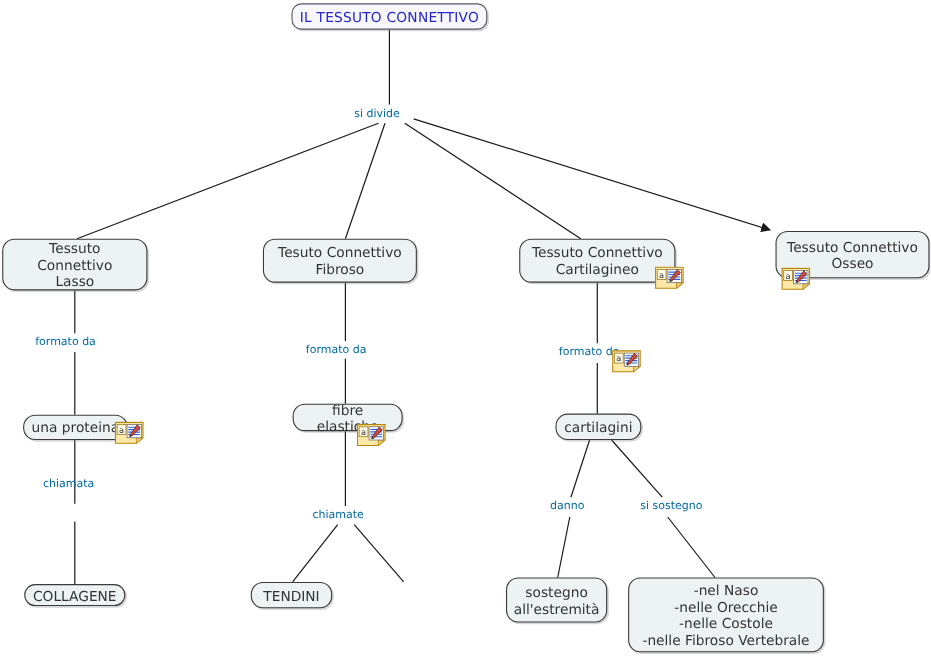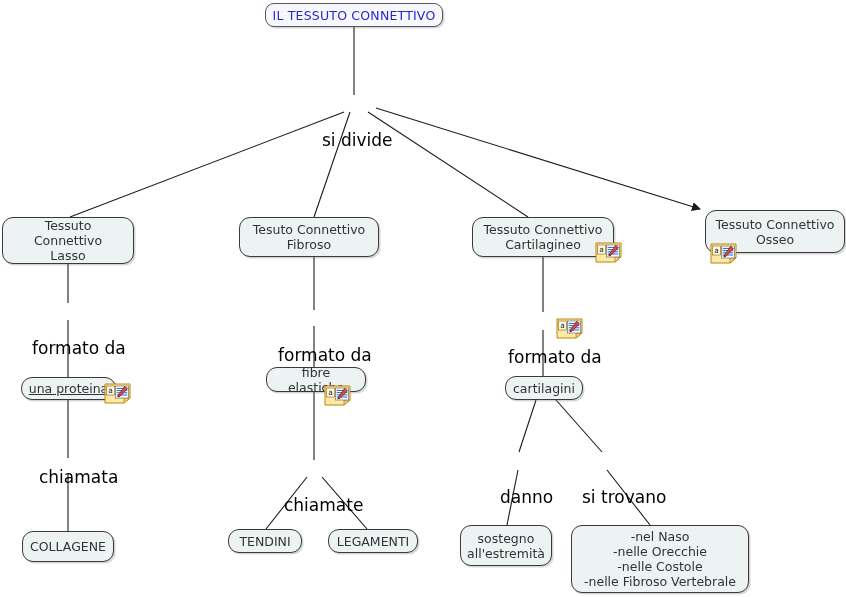--- a/index.html
+++ b/index.html
@@ -50,26 +50,25 @@
     color: #2727cf;
     font-size: 12.5px;
     letter-spacing: 0.2px;
     border-color: #555566;
     border-radius: 9px;
   }
 
   
   .elabel {
     position: absolute;
-    color: #000000;
-    font-size: 17px;
+    color: #0369a1;
+    font-size: 10px;
     line-height: 15px;
     white-space: nowrap;
     background: transparent;
-    margin-top: 37px;
   }
 
   
   .note-icon {
     position: absolute;
     width: 27px;
     height: 21px;
   }
 </style>
 </head>
@@ -119,29 +118,28 @@
 
   <div class="node" style="left:239px; top:217px; width:140px; height:40px;">Tesuto Connettivo
 Fibroso</div>
 
   <div class="node" style="left:472px; top:217px; width:142px; height:40px;">Tessuto Connettivo
 Cartilagineo</div>
 
   <div class="node" style="left:705px; top:210px; width:140px; height:43px;">Tessuto Connettivo
 Osseo</div>
 
-  <div class="node" style="left:21px; top:377px; width:95px; height:23px;text-decoration:underline;">una proteina</div>
-
-  <div class="node" style="left:22px; top:531px; width:92px; height:31px;">COLLAGENE</div>
+  <div class="node" style="left:21px; top:377px; width:95px; height:23px;">una proteina</div>
+
+  <div class="node" style="left:22px; top:531px; width:92px; height:20px;">COLLAGENE</div>
 
   <div class="node" style="left:266px; top:367px; width:100px; height:25px;">fibre elastiche</div>
 
   <div class="node" style="left:228px; top:529px; width:74px; height:24px;">TENDINI</div>
 
-  <div class="node" style="left:328px; top:529px; width:90px; height:24px;">LEGAMENTI</div>
 
   <div class="node" style="left:505px; top:376px; width:78px; height:24px;border-radius:11px;">cartilagini</div>
 
   <div class="node" style="left:460px; top:525px; width:92px; height:41px;">sostegno
 all'estremità</div>
 
   <div class="node" style="left:571px; top:525px; width:178px; height:68px;">-nel Naso
 -nelle Orecchie
 -nelle Costole
 -nelle Fibroso Vertebrale</div>
@@ -153,21 +151,21 @@
   <div class="elabel" style="left:278px; top:311px;">formato da</div>
 
   <div class="elabel" style="left:508px; top:313px;">formato da</div>
 
   <div class="elabel" style="left:39px; top:433px;">chiamata</div>
 
   <div class="elabel" style="left:284px; top:461px;">chiamate</div>
 
   <div class="elabel" style="left:500px; top:453px;">danno</div>
 
-  <div class="elabel" style="left:582px; top:453px;">si trovano</div>
+  <div class="elabel" style="left:582px; top:453px;">si sostegno</div>
 
   <svg class="note-icon" viewBox="0 0 27 21" style="left:595px; top:242px;">
     <g>
       <path d="M1,1 H26 V15 L20,20 H1 Z" fill="#ffe9a8" stroke="#b8860b" stroke-width="1"></path>
       <path d="M20,20 L20,15 L26,15 Z" fill="#f2d080" stroke="#b8860b" stroke-width="0.8"></path>
       <rect x="2.5" y="3" width="8" height="9" fill="#fffbe8" stroke="#99761a" stroke-width="0.7"></rect>
       <text x="6.5" y="10.3" font-family="DejaVu Sans, sans-serif" font-size="7.5" fill="#222" text-anchor="middle">a</text>
       <rect x="11.5" y="3" width="13" height="12" fill="#ffffff" stroke="#6b6b6b" stroke-width="0.7"></rect>
       <g stroke="#2a5fd6" stroke-width="1">
         <line x1="12.6" y1="5.4" x2="23.3" y2="5.4"></line>

